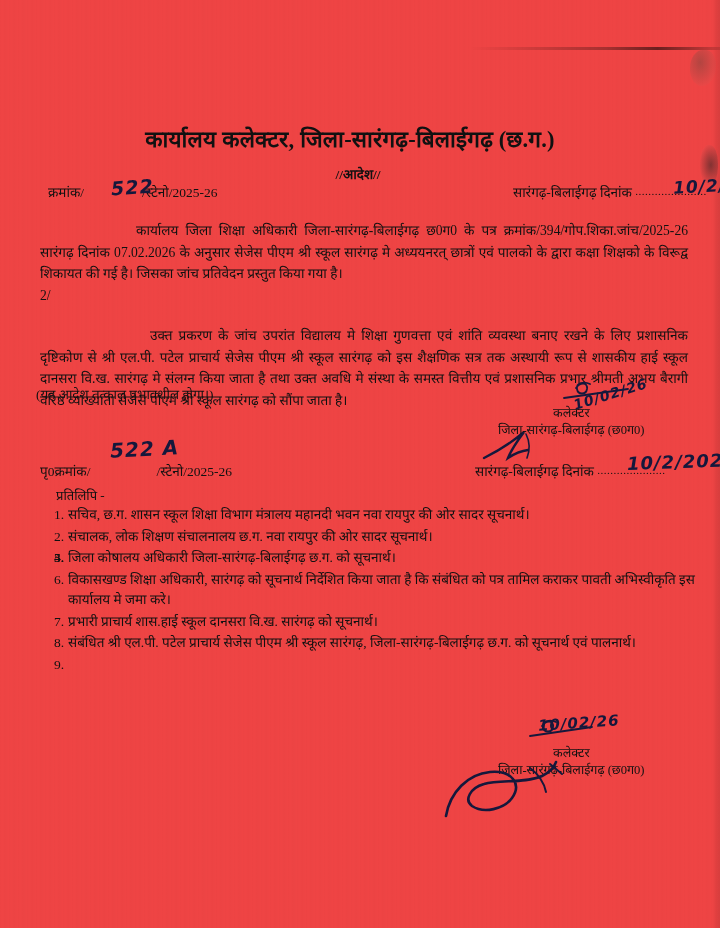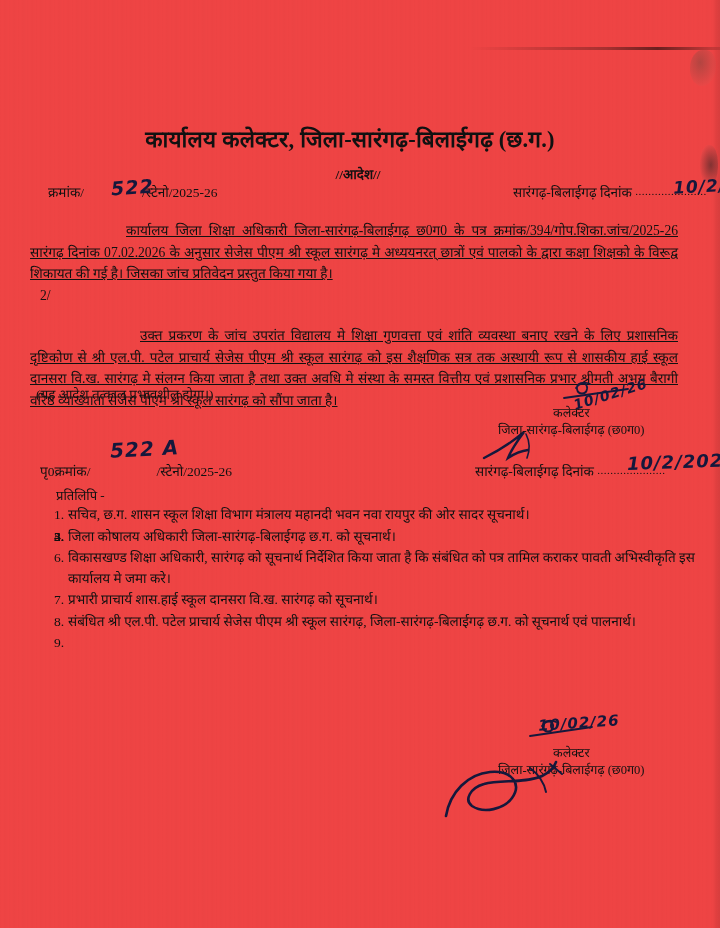--- a/index.html
+++ b/index.html
@@ -137,27 +137,26 @@
   .hw-date-top {
     position: absolute;
     left: 160px; top: -8px;
     font-size: 17px;
     transform: rotate(-3deg);
   }
 
   
   .para {
     position: absolute;
-    left: 30px;
+    left: 40px;
     width: 648px;
     font-size: 13.6px;
     line-height: 21.5px;
     text-align: justify;
     text-justify: inter-word;
-    text-decoration: underline;
   }
   .para-1 { top: 220px; }
   .para-1 .indent { display: inline-block; width: 96px; }
 
   .para-2 { top: 288px; margin-top: 37px; }
   .para-2-num {
     position: absolute;
     left: 40px; top: 288px;
     font-size: 13.6px;
   }
@@ -302,21 +301,21 @@
     <div class="ref2-right">
       <span>सारंगढ़-बिलाईगढ़ दिनांक</span>
       <span class="dotted">.....................</span>
       <span class="hand hw-date-2">10/2/2026</span>
     </div>
 
     <div class="copy-to">प्रतिलिपि -</div>
 
     <ol class="list">
       <li><span class="num">1.</span><span>सचिव, छ.ग. शासन स्कूल शिक्षा विभाग मंत्रालय महानदी भवन नवा रायपुर की ओर सादर सूचनार्थ।</span></li>
-      <li><span class="num">2.</span></li>
+      <li><span class="num">2.</span><span>संचालक, लोक शिक्षण संचालनालय छ.ग. नवा रायपुर की ओर सादर सूचनार्थ।</span></li>
       <li><span class="num">3.</span></li>
       <li><span class="num">4.</span></li>
       <li><span class="num">5.</span><span>जिला कोषालय अधिकारी जिला-सारंगढ़-बिलाईगढ़ छ.ग. को सूचनार्थ।</span></li>
       <li><span class="num">6.</span><span>विकासखण्ड शिक्षा अधिकारी, सारंगढ़ को सूचनार्थ निर्देशित किया जाता है कि संबंधित को पत्र तामिल कराकर पावती अभिस्वीकृति इस कार्यालय मे जमा करे।</span></li>
       <li><span class="num">7.</span><span>प्रभारी प्राचार्य शास.हाई स्कूल दानसरा वि.ख. सारंगढ़ को सूचनार्थ।</span></li>
       <li><span class="num">8.</span><span>संबंधित श्री एल.पी. पटेल प्राचार्य सेजेस पीएम श्री स्कूल सारंगढ़, जिला-सारंगढ़-बिलाईगढ़ छ.ग. को सूचनार्थ एवं पालनार्थ।</span></li>
       <li><span class="num">9.</span></li>
     </ol>
 
     <svg class="sig-scribble" style="left:528px; top:714px;" width="110" height="34" viewBox="0 0 110 34">

